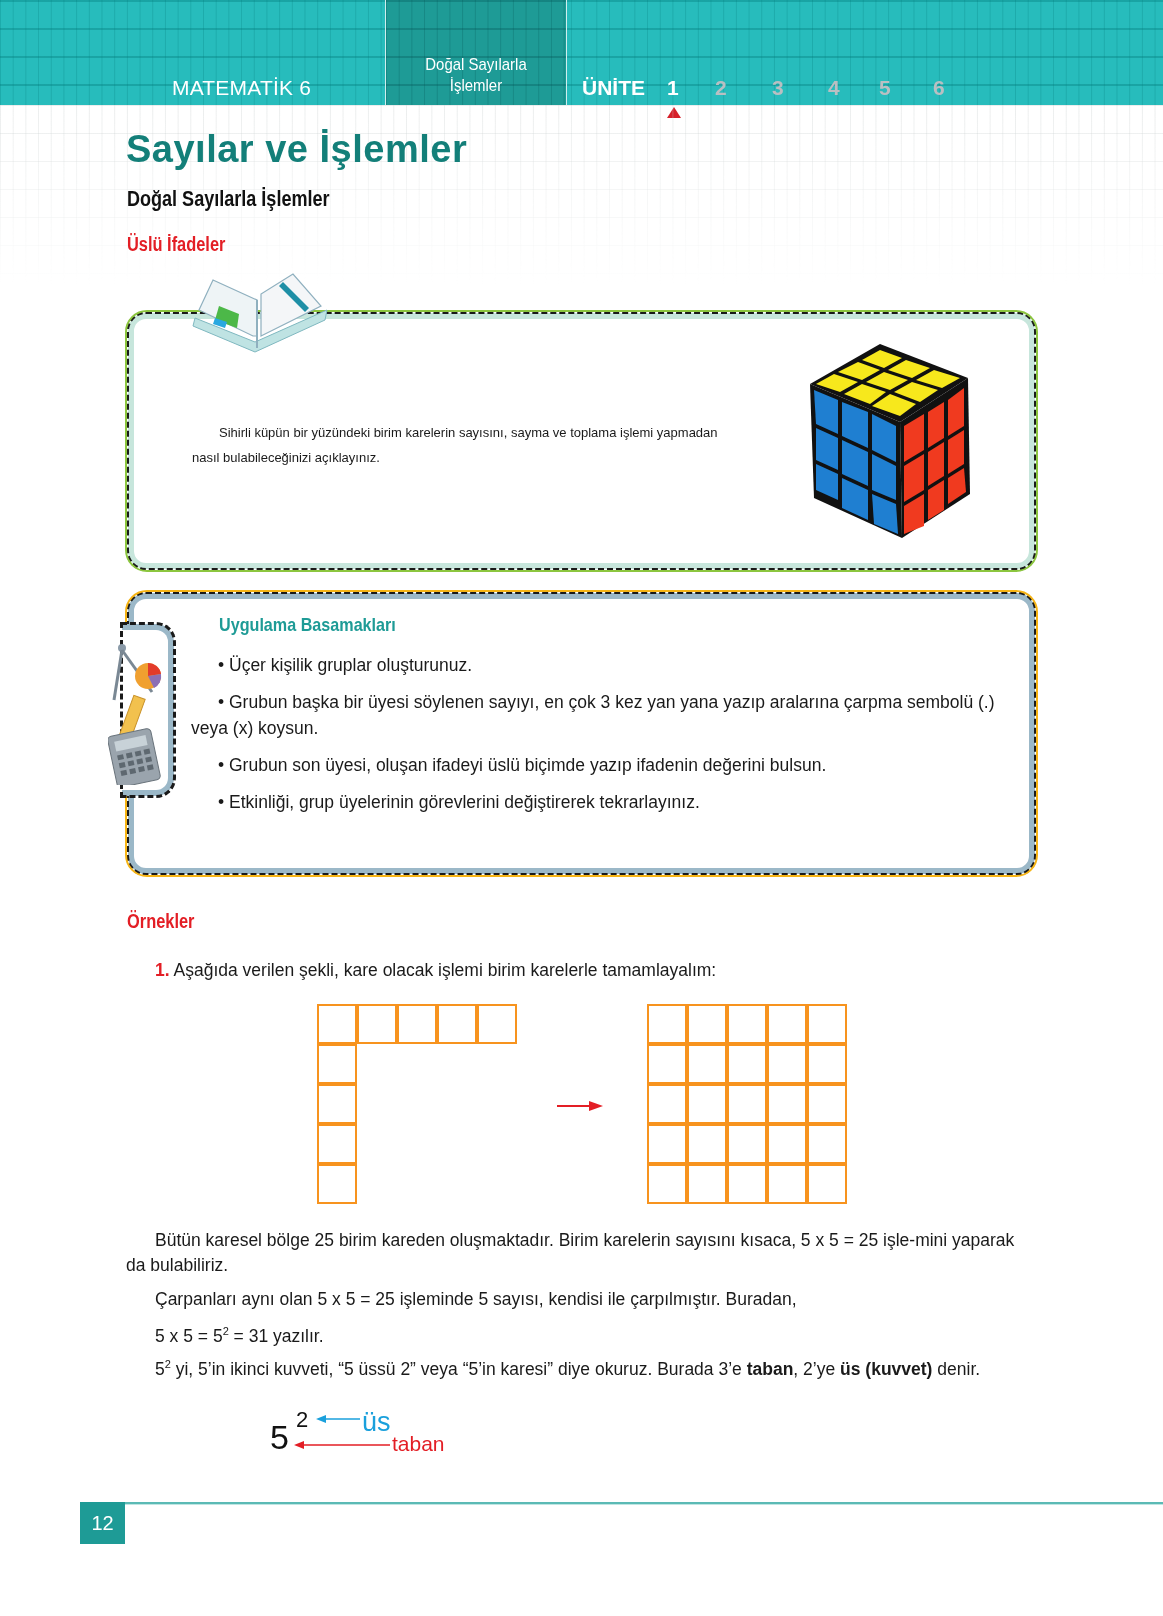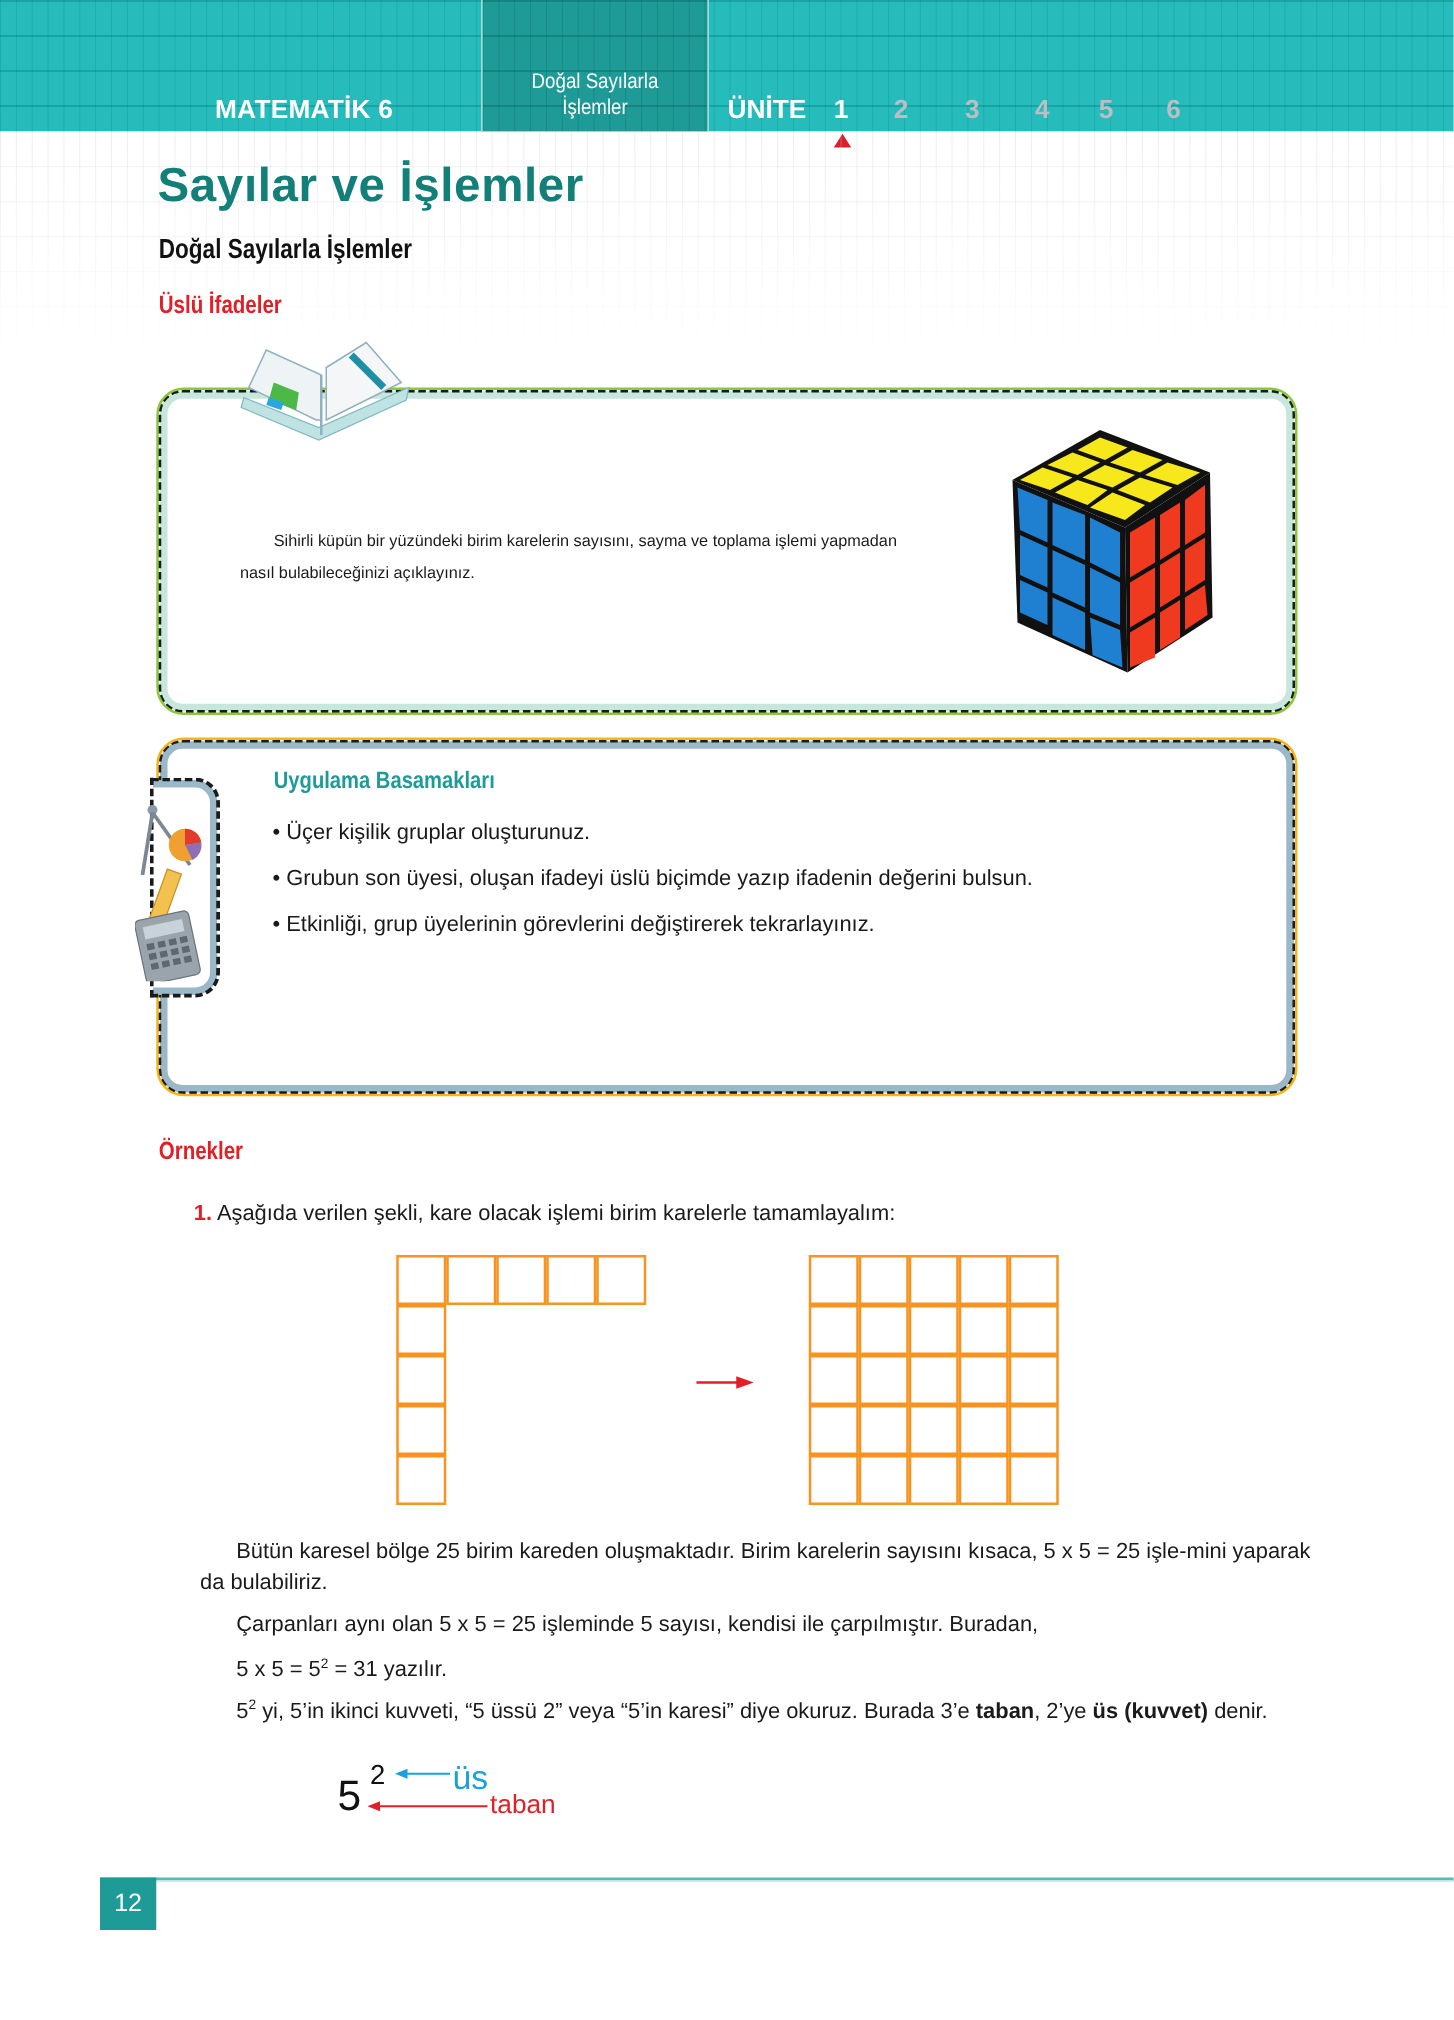--- a/index.html
+++ b/index.html
@@ -19,21 +19,21 @@
     position: absolute; left: 385px; top: 0; width: 182px; height: 105px;
     background-color: #1e9b96;
     background-image:
       linear-gradient(to right, rgba(0,80,80,0.25) 1px, transparent 1px),
       linear-gradient(to bottom, rgba(0,80,80,0.3) 2px, transparent 2px);
     background-size: 12.7px 100%, 100% 28px;
     border-left: 1px solid #cfeeee; border-right: 1px solid #cfeeee;
   }
   .book-title {
     position: absolute; left: 172px; top: 76px;
-    font-family: "Liberation Sans", sans-serif; font-weight: bold; font-size: 21px;
+    font-family: "Liberation Sans", sans-serif; font-weight: normal; font-size: 21px;
     color: #ffffff; letter-spacing: 0.2px;
   }
   .chapter-name {
     position: absolute; left: 385px; top: 54px; width: 182px; text-align: center;
     color: #ffffff; font-size: 17px; line-height: 21px;
     font-family: "Liberation Sans", sans-serif; transform: scaleX(0.88);
   }
   .unit-label {
     position: absolute; left: 582px; top: 76px; color: #ffffff;
     font-weight: bold; font-size: 21px;
@@ -138,21 +138,21 @@
   .example-line .num { color: #e31e25; font-weight: bold; }
 
   .grid-figure { position: absolute; }
   .grid-figure .cell {
     position: absolute; width: 40px; height: 40px; border: 2px solid #f7931e; background: transparent;
   }
 
   .arrow-right { position: absolute; left: 557px; top: 1100px; width: 48px; height: 12px; }
 
   .para {
-    position: absolute; left: 126px; width: 910px; font-size: 17.5px; line-height: 25px; color: #1a1a1a; margin-left: 34px;
+    position: absolute; left: 126px; width: 910px; font-size: 17.5px; line-height: 25px; color: #1a1a1a;
   }
   .para .indent { display: inline-block; width: 29px; }
   .para sup { font-size: 11px; vertical-align: 7px; }
   .para b { font-weight: bold; }
 
   .power-diagram { position: absolute; left: 270px; top: 1400px; width: 220px; height: 70px; }
   .pd-base { position: absolute; left: 0; top: 18px; font-size: 34px; color: #111; }
   .pd-exp { position: absolute; left: 26px; top: 7px; font-size: 22px; color: #111; }
   .pd-us { position: absolute; left: 92px; top: 7px; font-size: 27px; color: #1aa0dc; }
   .pd-taban { position: absolute; left: 122px; top: 32px; font-size: 21px; color: #e31e25; }
@@ -274,20 +274,21 @@
       <rect x="37" y="120" width="6" height="5"></rect>
     <rect x="10" y="128" width="6" height="5"></rect>
       <rect x="19" y="128" width="6" height="5"></rect>
       <rect x="28" y="128" width="6" height="5"></rect>
       <rect x="37" y="128" width="6" height="5"></rect>
   </g>
 </svg>
 <div class="steps-title">Uygulama Basamakları</div>
 <div class="steps-list">
   <div class="step">• Üçer kişilik gruplar oluşturunuz.</div>
+  <div class="step" style="width:820px">• Grubun başka bir üyesi söylenen sayıyı, en çok 3 kez yan yana yazıp aralarına çarpma sembolü (.) veya (x) koysun.</div>
   <div class="step">• Grubun son üyesi, oluşan ifadeyi üslü biçimde yazıp ifadenin değerini bulsun.</div>
   <div class="step">• Etkinliği, grup üyelerinin görevlerini değiştirerek tekrarlayınız.</div>
 </div>
 
 <div class="examples-title">Örnekler</div>
 <div class="example-line">
   <span class="num">1.</span><span> Aşağıda verilen şekli, kare olacak işlemi birim karelerle tamamlayalım:</span>
 </div>
 
 <div class="grid-figure" style="left:317px; top:1004px;">

